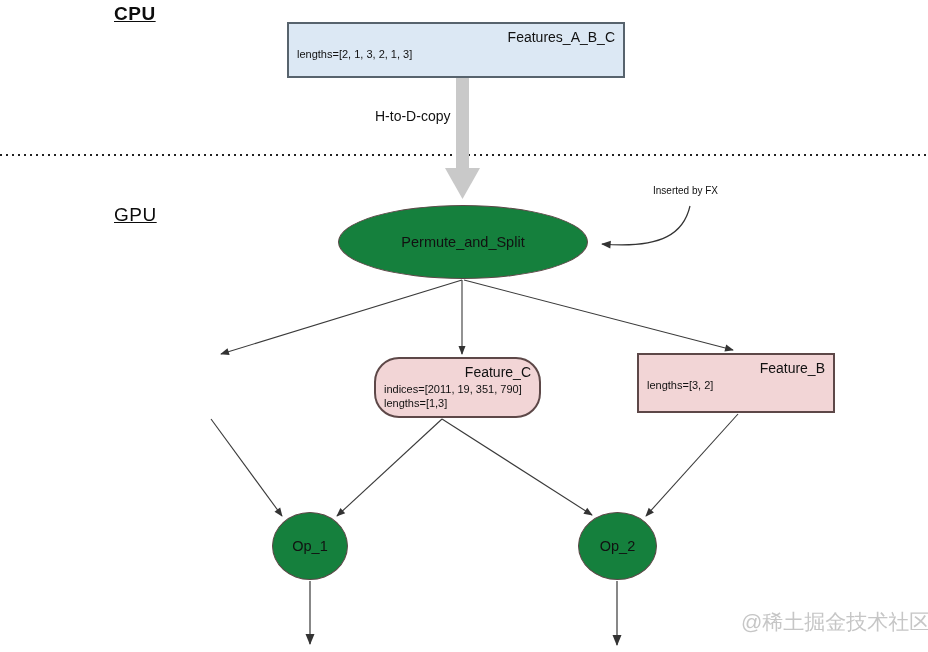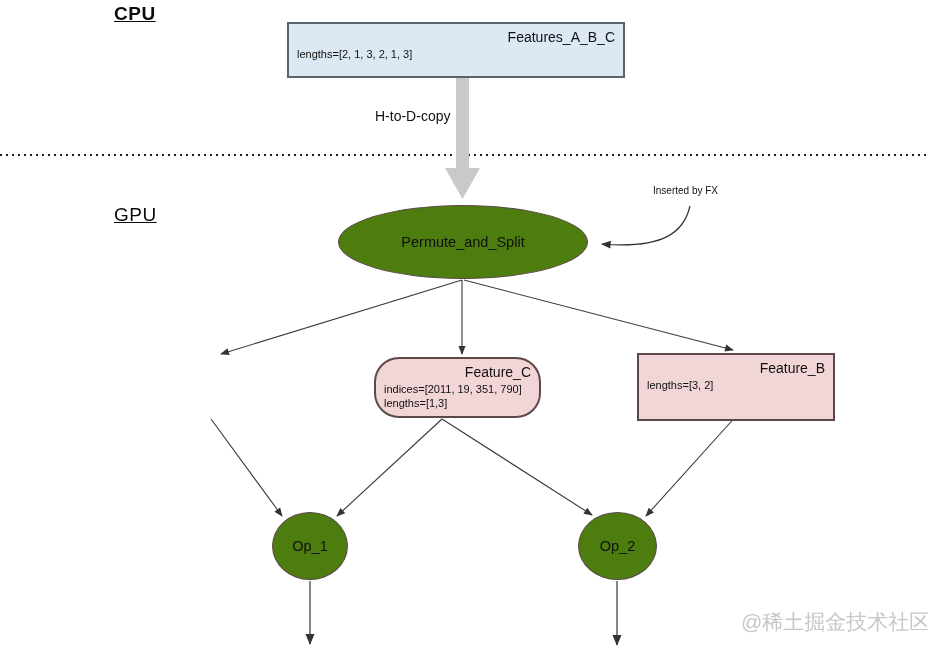--- a/index.html
+++ b/index.html
@@ -21,25 +21,25 @@
   }
   .node-box .nb-title { font-size:14px; margin-bottom:2px; white-space:nowrap;text-align:right; }
   .node-box .nb-line  { font-size:11px; line-height:1.28; white-space:nowrap; }
 
   .blue-box { background:#dce8f4; border:2px solid #57636d; }
   .pink-box { background:#f2d5d6; border:2px solid #5d4848; }
 
   #features-abc-node { left:287px; top:22px;  width:338px; height:56px; }
   #feature-a-node    { left:148px; top:357px; width:124px; height:61px; }
   #feature-c-node    { left:374px; top:357px; width:167px; height:61px;border-radius:25px; }
-  #feature-b-node    { left:637px; top:353px; width:198px; height:68px; }
+  #feature-b-node    { left:637px; top:353px; width:198px; height:60px; }
 
   .ellipse-node {
     position:absolute; border-radius:50%;
-    background:#4d7c0f; border:1.5px solid #5d4848;
+    background:#15803d; border:1.5px solid #5d4848;
     display:flex; align-items:center; justify-content:center;
     box-sizing:border-box;
   }
   #permute-node { left:338px; top:205px; width:250px; height:74px; font-size:14.5px; }
   #op1-node     { left:272px; top:512px; width:76px;  height:68px; font-size:14.5px; }
   #op2-node     { left:578px; top:512px; width:79px;  height:68px; font-size:14.5px; }
 
   .float-label { position:absolute; white-space:nowrap; }
   #htd-label { left:375px; top:108px; font-size:14px; }
   #fx-label  { left:653px; top:185px; font-size:10px; }

